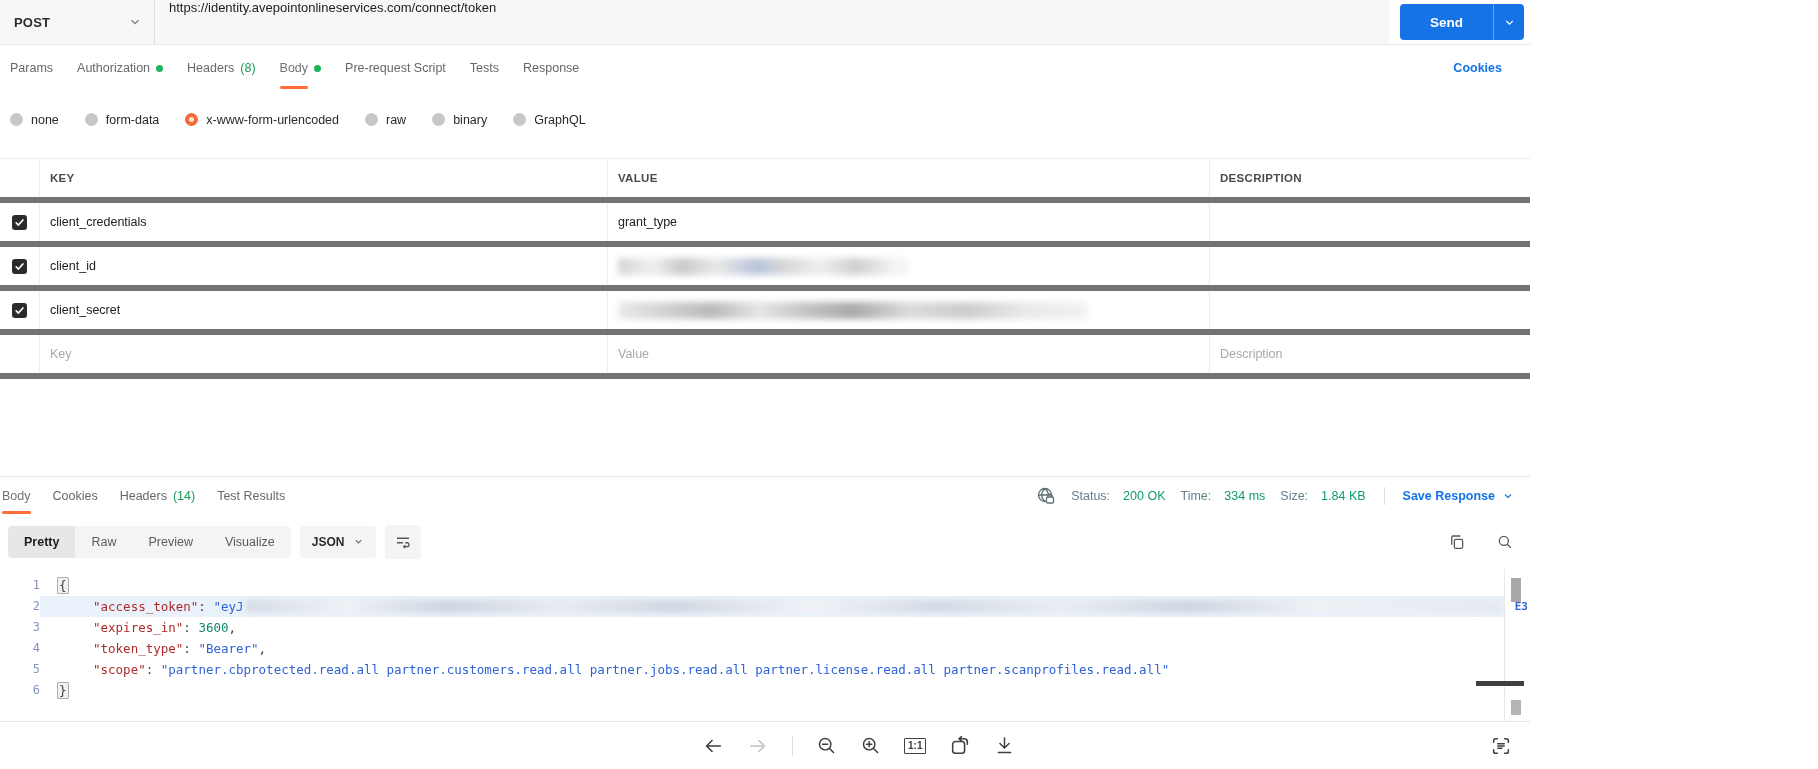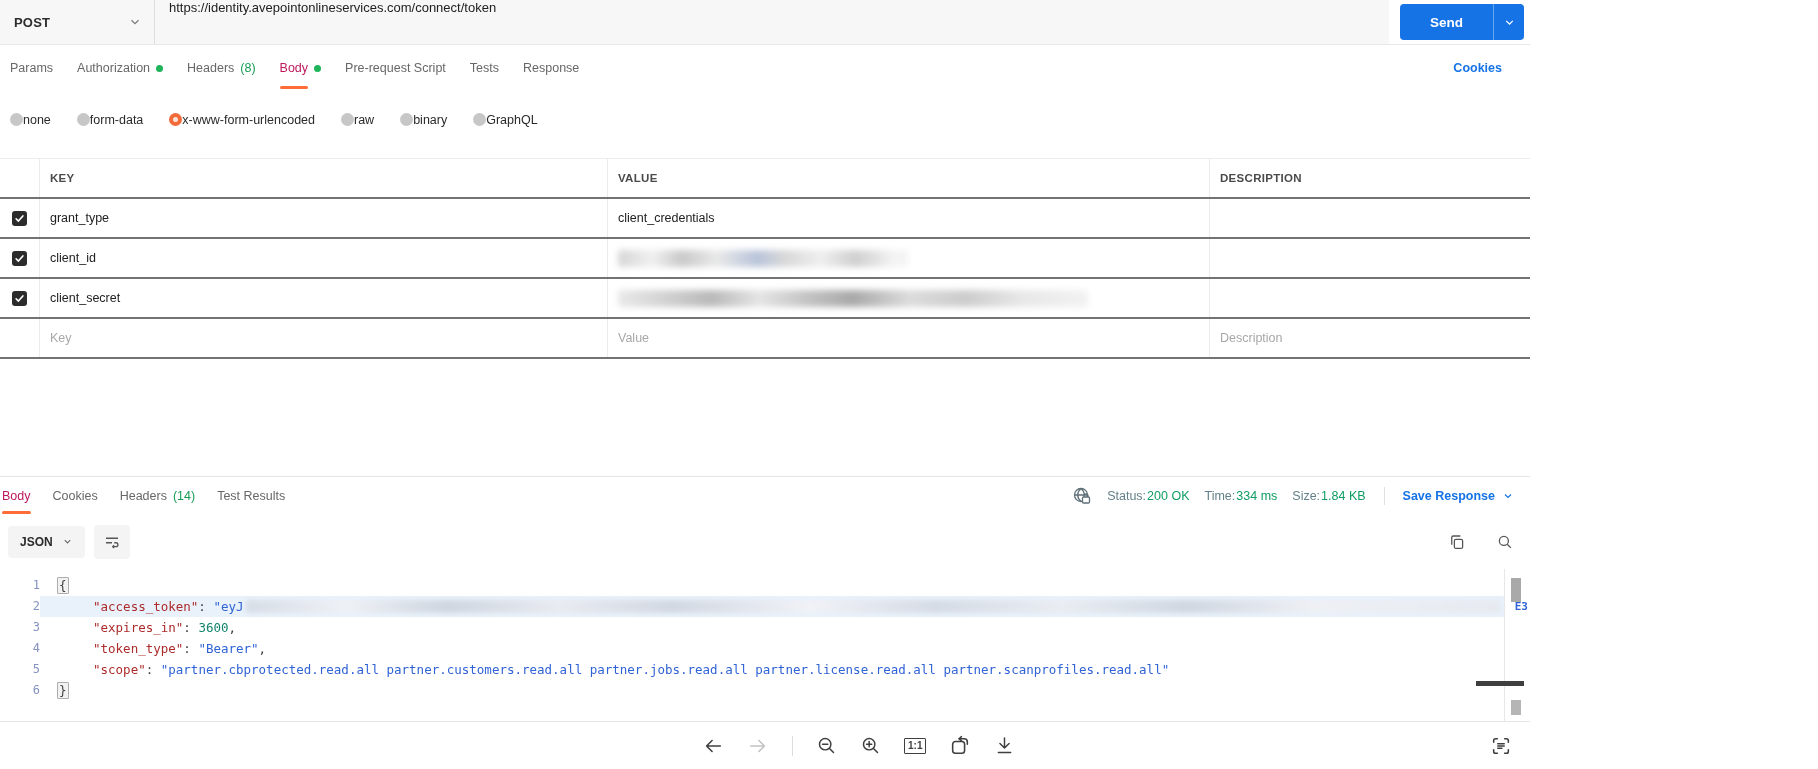--- a/index.html
+++ b/index.html
@@ -18,56 +18,56 @@
             align-items:center;font-weight:700;font-size:13.5px;cursor:pointer}
   .send-text{flex:1;text-align:center}
   .send-divider{width:1px;align-self:stretch;background:rgba(255,255,255,.35)}
   .send-chevron{width:30px;display:flex;justify-content:center}
 
   
   .req-tabs-row{flex:0 0 46px;display:flex;align-items:center;padding:0 28px 0 10px;position:relative}
   #req-tabs{display:flex;gap:24px;align-items:center}
   .tab{display:flex;align-items:center;gap:6px;color:#686868;cursor:pointer}
   .tab .tab-label{position:relative;padding:2px 0}
-  .tab.active .tab-label{color:#be185d}
+  .tab.active .tab-label{color:#737373}
   .req-tabs-row .tab.active .tab-label::after{content:"";position:absolute;left:0;right:0;bottom:-12px;height:3px;background:#ff6c37;border-radius:2px}
   .tab-count{color:#169c54}
   .dot{width:7px;height:7px;border-radius:50%;background:#1db45a;display:inline-block}
   .cookies-link{margin-left:auto;color:#1673e6;font-weight:600;cursor:pointer}
 
   
   .radio-row{flex:0 0 45px;display:flex;align-items:center;gap:26px;padding:6px 10px 0 10px}
-  .radio-item{display:flex;align-items:center;gap:0;cursor:pointer;color:#2a2a2a}
+  .radio-item{display:flex;align-items:center;gap:8px;cursor:pointer;color:#2a2a2a}
   .radio{width:13px;height:13px;border-radius:50%;background:#c7c7c7;display:inline-block;flex:0 0 13px}
   .radio.sel{background:#fde4d8;border:4px solid #f26b3a;width:5px;height:5px;flex-basis:5px}
 
   
   .kv-table{margin-top:16px;border-top:1px solid #ececec}
-  .kv-header,.kv-row{display:grid;grid-template-columns:40px 568px 602px 478px 45px 1fr;height:38px;border-bottom:2px solid #737373}
+  .kv-header,.kv-row{display:grid;grid-template-columns:40px 568px 602px 478px 45px 1fr;height:38px;border-bottom:6px solid #737373}
   .cell{display:flex;align-items:center;padding:0 10px;border-right:1px solid #ececec;overflow:hidden}
   .kv-header .cell{color:#4a4a4a;font-weight:700;font-size:11.5px;letter-spacing:.3px}
   .c-check{justify-content:center;padding:0}
   .c-edit{border-right:none;font-weight:700;color:#1f1f1f;cursor:pointer;justify-content:flex-start;padding-left:13px}
   .c-dots{justify-content:center;color:#5a5a5a;letter-spacing:2px;font-size:12px;cursor:pointer}
   .checkbox{width:15px;height:15px;border-radius:3px;background:#2b2b2b;display:flex;align-items:center;justify-content:center;cursor:pointer}
   .checkbox svg{width:11px;height:11px}
   .placeholder .cell{color:#a8a8a8}
   .blur-blob{width:290px;height:17px;border-radius:2px;filter:blur(3px);
     background:linear-gradient(90deg,#d6d6d6,#f0f0f0 12%,#c9c9c9 22%,#e9e9e9 34%,#b9c4da 48%,#d9d9d9 58%,#efefef 70%,#cfcfcf 82%,#f4f4f4 95%)}
   .blob2{width:470px;
     background:linear-gradient(90deg,#e9e9e9,#d2d2d2 10%,#b9b9b9 20%,#e5e5e5 30%,#c4c4c4 40%,#a9a9a9 50%,#dcdcdc 62%,#cccccc 74%,#e8e8e8 86%,#f2f2f2)}
   .flex-filler{flex:1}
 
   
   .response{border-top:1px solid #e6e6e6;display:flex;flex-direction:column}
   .res-tabs-row{flex:0 0 37px;display:flex;align-items:center;padding:0 16px 0 2px}
   #res-tabs{display:flex;gap:22px;align-items:center}
   .res-tabs-row .tab.active .tab-label::after{content:"";position:absolute;left:0;right:0;bottom:-9px;height:3px;background:#ff6c37;border-radius:2px}
   .res-meta{margin-left:auto;display:flex;align-items:center;gap:15px}
-  .meta-pair{display:flex;gap:1px;white-space:nowrap}
+  .meta-pair{display:flex;gap:13px;white-space:nowrap}
   .meta-label{color:#64808a}
   .meta-value{color:#0f9d63}
   .meta-divider{width:1px;height:18px;background:#e0e0e0;margin:0 3px}
   .save-response{color:#1673e6;font-weight:600;display:flex;align-items:center;gap:7px;cursor:pointer}
 
   .res-toolbar{flex:0 0 55px;display:flex;align-items:center;padding:0 16px 0 8px;gap:9px}
   .segment{display:flex;background:#f4f4f4;border-radius:4px;overflow:hidden}
   .vtab{padding:9px 16px;color:#5c5c5c;cursor:pointer}
   .vtab.active{background:#e7e7e7;color:#1d1d1d;font-weight:600}
   .json-select{padding:9px 12px;display:flex;align-items:center;gap:9px;font-weight:600;font-size:12px;color:#2b2b2b;cursor:pointer}
@@ -201,22 +201,22 @@
     </div>
     <div id="kv-rows">
         <div class="kv-row">
           <div class="cell c-check">
             <span class="checkbox">
               <svg viewBox="0 0 12 12">
                 <path d="M2.3 6.3l2.5 2.5 4.9-5.6" fill="none" stroke="#fff" stroke-width="1.8" stroke-linecap="round" stroke-linejoin="round"></path>
               </svg>
             </span>
           </div>
+          <div class="cell c-val">client_credentials</div>
           <div class="cell c-key">grant_type</div>
-          <div class="cell c-val">client_credentials</div>
           <div class="cell c-desc"></div>
           <div class="cell c-dots"></div>
           <div class="cell c-edit"></div>
         </div>
         <div class="kv-row">
           <div class="cell c-check">
             <span class="checkbox">
               <svg viewBox="0 0 12 12">
                 <path d="M2.3 6.3l2.5 2.5 4.9-5.6" fill="none" stroke="#fff" stroke-width="1.8" stroke-linecap="round" stroke-linejoin="round"></path>
               </svg>
@@ -302,20 +302,26 @@
         <span class="save-response">
           <span>Save Response</span>
           <svg width="12" height="12" viewBox="0 0 24 24" fill="none" stroke="#1673e6" stroke-width="2.4">
               <path d="M6 9l6 6 6-6"></path>
             </svg>
         </span>
       </div>
     </div>
 
     <div class="res-toolbar">
+      <div id="view-tabs" class="segment">
+          <div class="vtab active">Pretty</div>
+          <div class="vtab">Raw</div>
+          <div class="vtab">Preview</div>
+          <div class="vtab">Visualize</div>
+        </div>
       <div class="segment json-select">
         <span>JSON</span>
         <svg width="11" height="11" viewBox="0 0 24 24" fill="none" stroke="#6a6a6a" stroke-width="2.4">
             <path d="M6 9l6 6 6-6"></path>
           </svg>
       </div>
       <div class="segment icon-seg">
         <span>
           <svg width="18" height="18" viewBox="0 0 24 24" fill="none" stroke="#565656" stroke-width="1.7">
             <path d="M4 7h16M4 13h8"></path>

